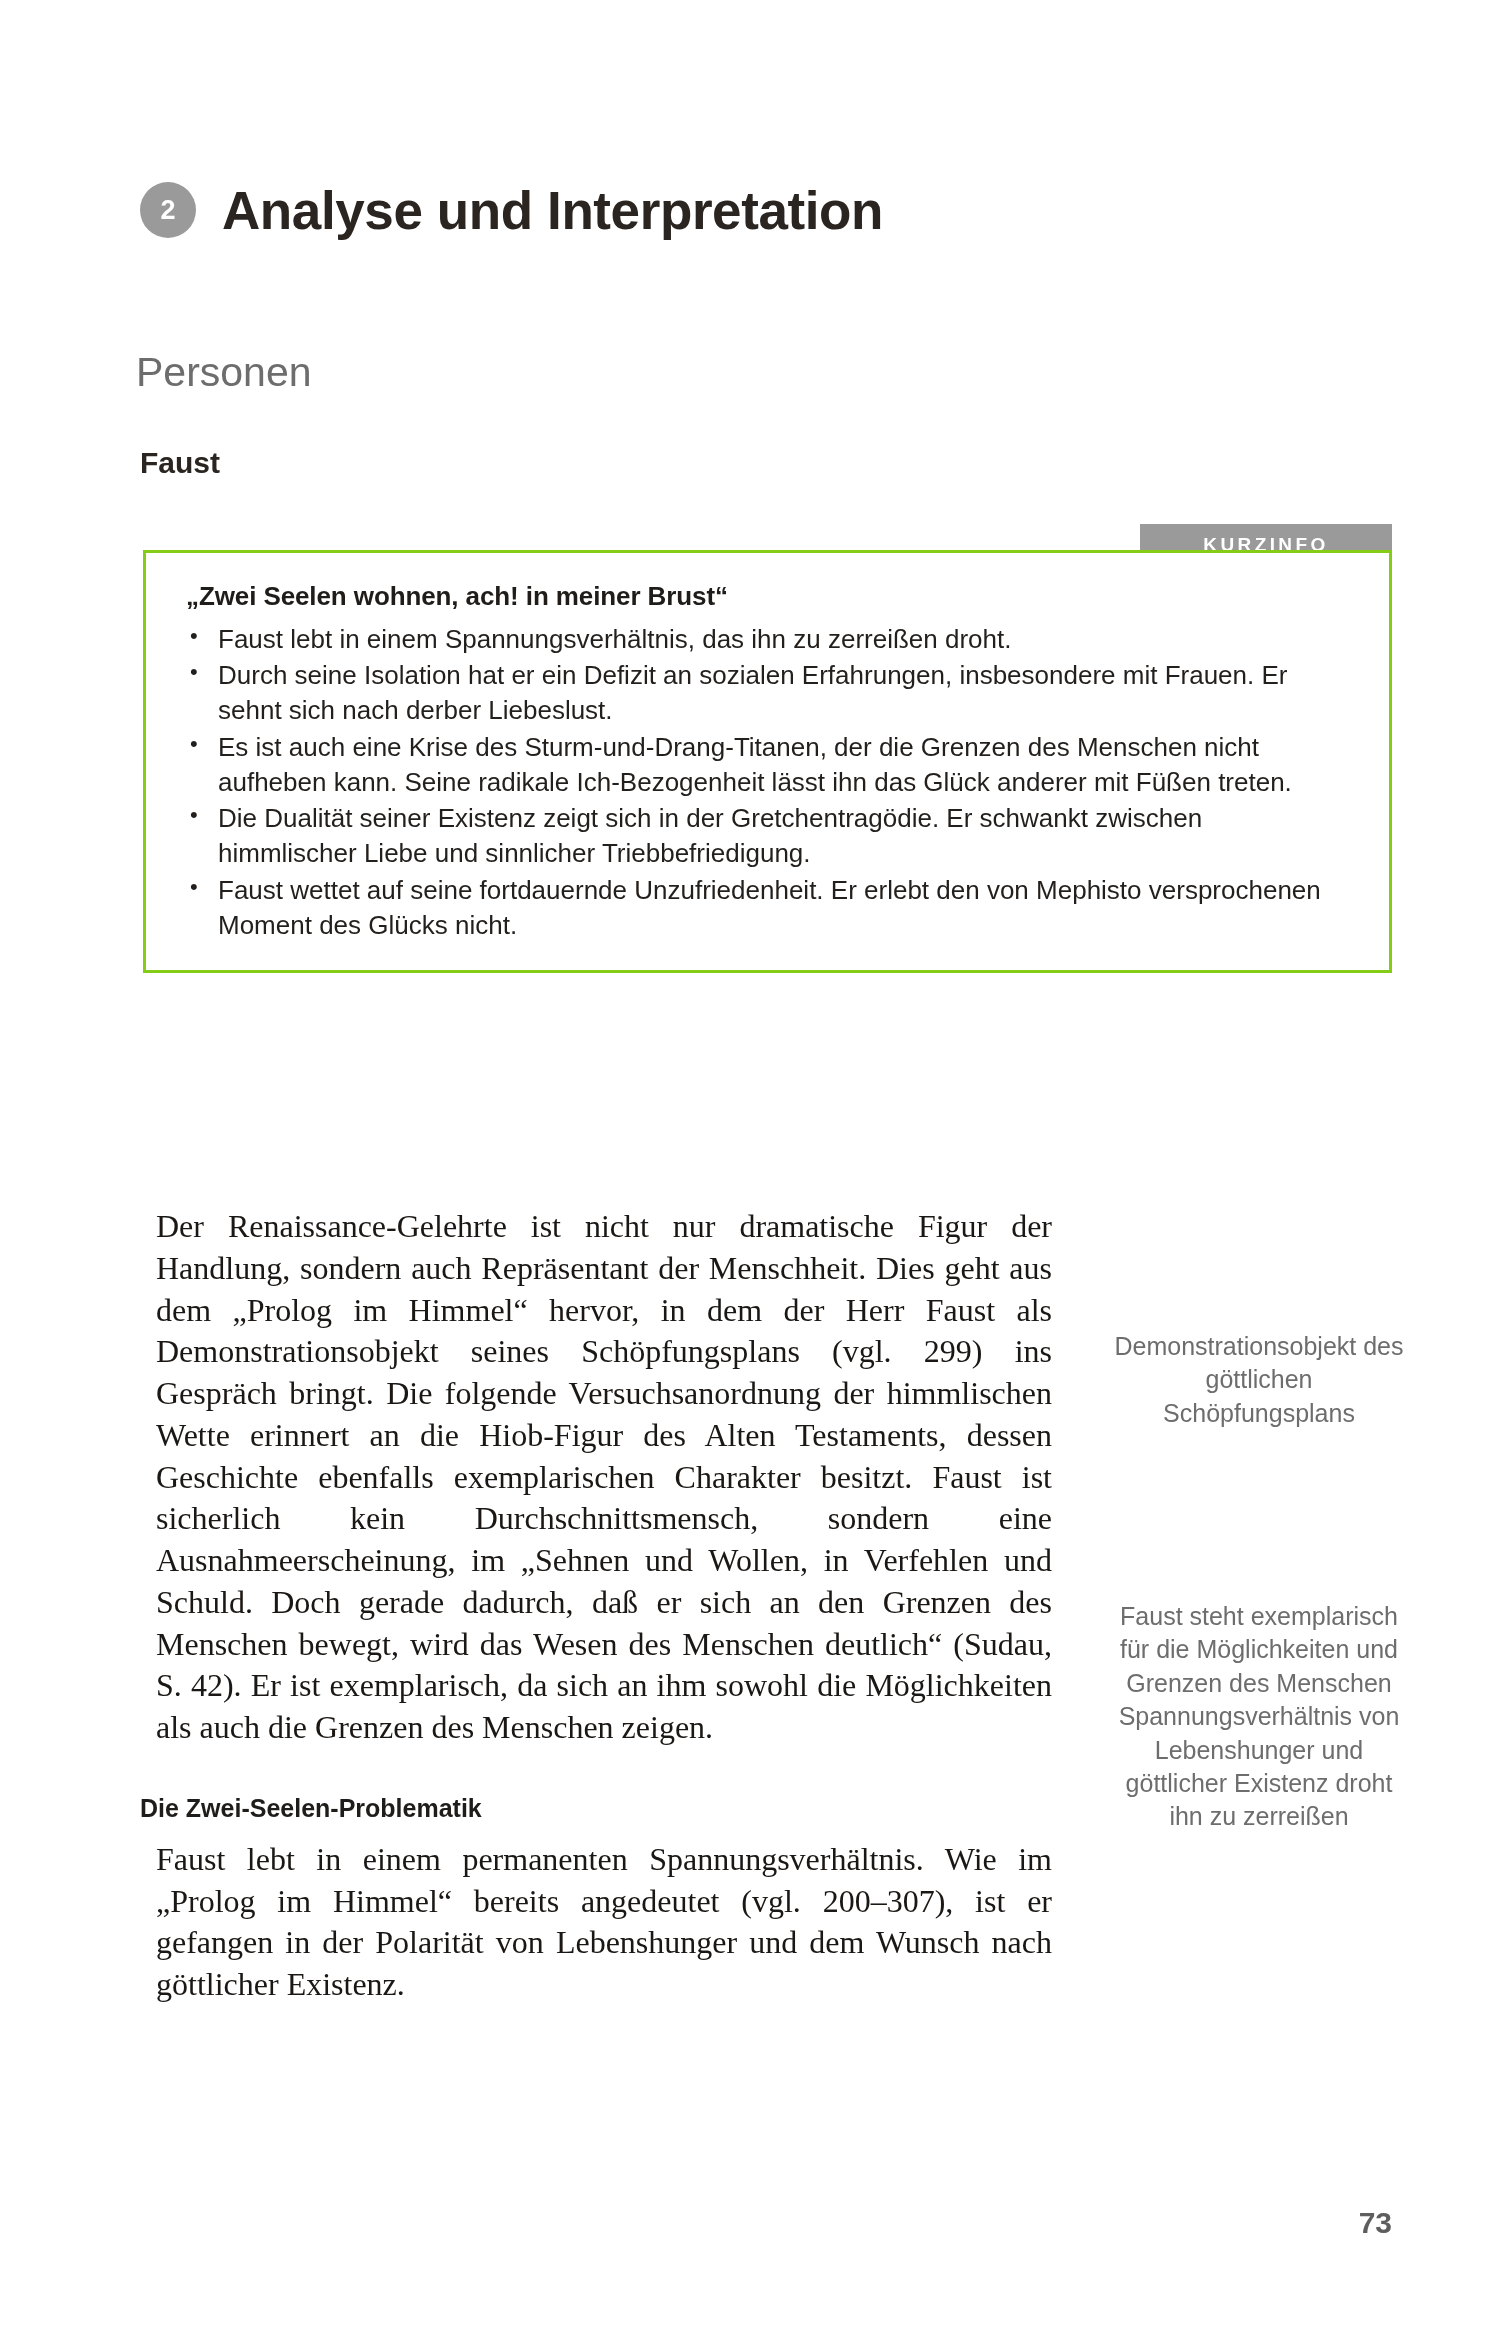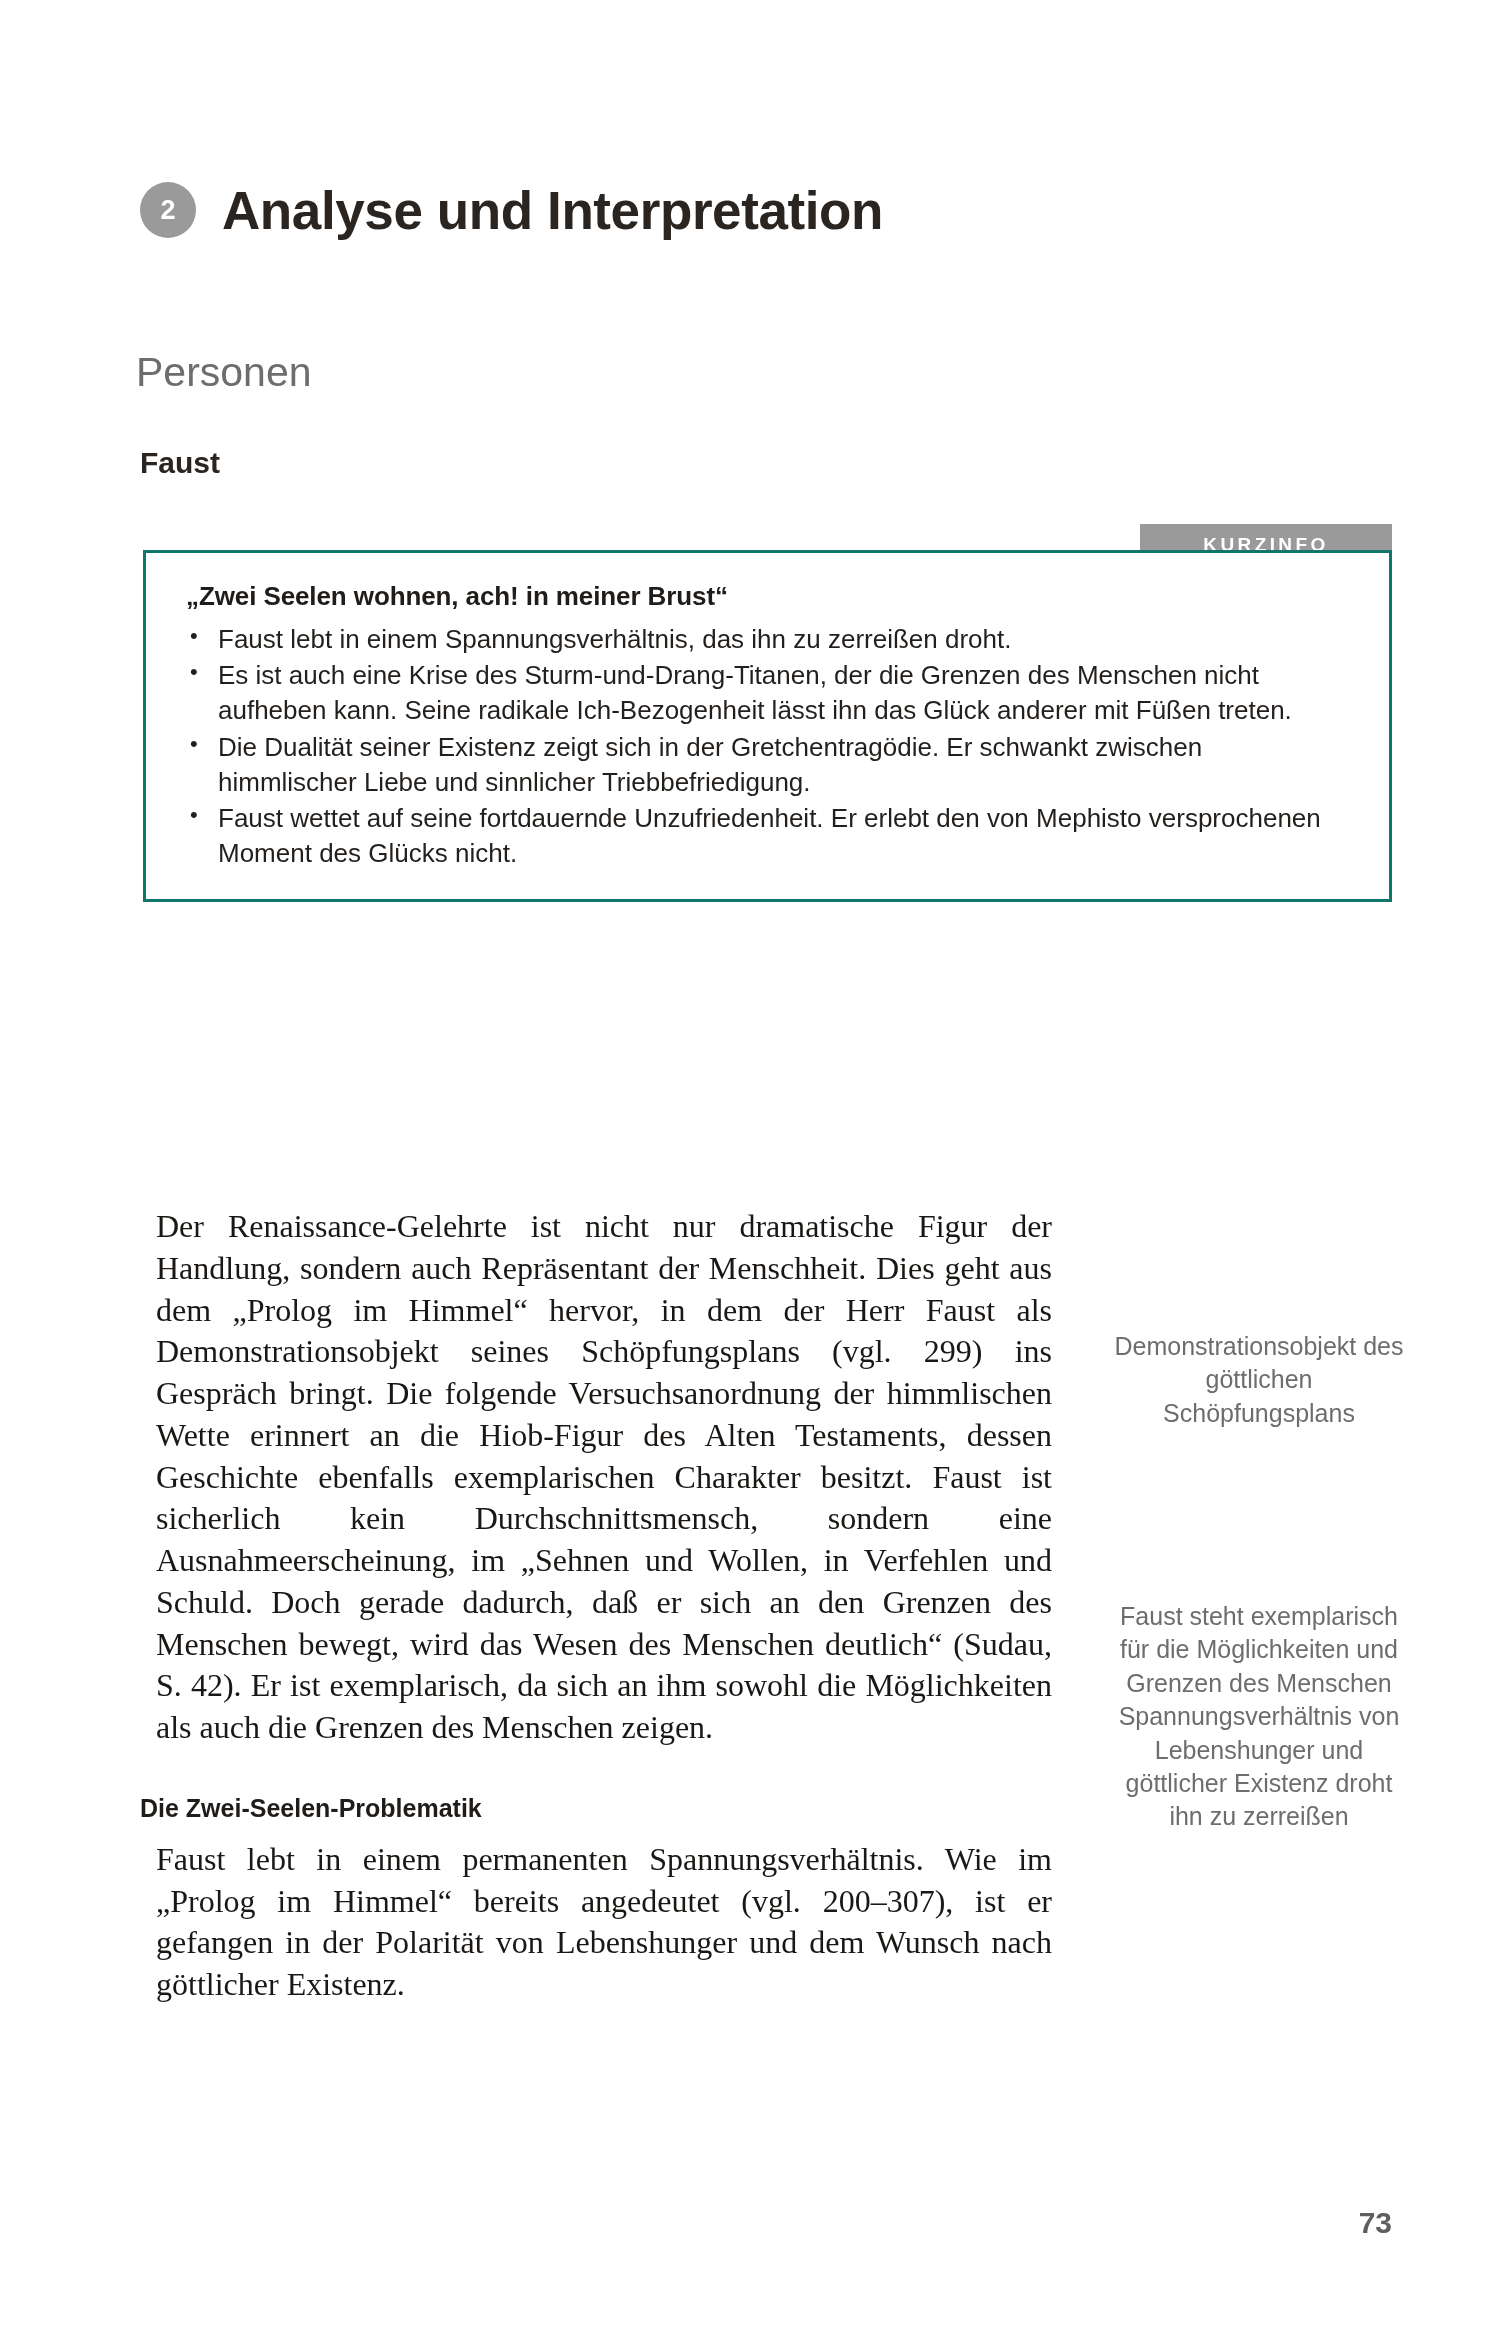--- a/index.html
+++ b/index.html
@@ -96,21 +96,21 @@
     margin-top: 16px;
   }
 
   
   .info-box {
     position: absolute;
     left: 143px;
     top: 550px;
     width: 1249px;
     box-sizing: border-box;
-    border: 3px solid #0f766e;
+    border: 3px solid #84cc16;
     background: #ffffff;
     padding: 28px 34px 26px 34px;
   }
   .info-box-title {
     font-size: 26px;
     font-weight: bold;
     color: #1f1c19;
     margin: 0 0 10px 6px;
     letter-spacing: -0.1px;
   }
@@ -198,20 +198,21 @@
   <div class="section-title">Personen</div>
 
   <div class="subsection-title">Faust</div>
 
   <div class="kurzinfo-tab">KURZINFO</div>
 
   <div class="info-box">
     <div class="info-box-title">„Zwei Seelen wohnen, ach! in meiner Brust“</div>
     <ul class="info-list">
       <li>Faust lebt in einem Spannungsverhältnis, das ihn zu zerreißen droht.</li>
+      <li>Durch seine Isolation hat er ein Defizit an sozialen Erfahrungen, insbesondere mit Frauen. Er sehnt sich nach derber Liebeslust.</li>
       <li>Es ist auch eine Krise des Sturm-und-Drang-Titanen, der die Grenzen des Menschen nicht aufheben kann. Seine radikale Ich-Bezogenheit lässt ihn das Glück anderer mit Füßen treten.</li>
       <li>Die Dualität seiner Existenz zeigt sich in der Gretchentragödie. Er schwankt zwischen himmlischer Liebe und sinnlicher Triebbefriedigung.</li>
       <li>Faust wettet auf seine fortdauernde Unzufriedenheit. Er erlebt den von Mephisto versprochenen Moment des Glücks nicht.</li>
     </ul>
   </div>
 
   <div class="body-col">
     <p class="body-p">Der Renaissance-Gelehrte ist nicht nur dramatische Figur der Handlung, sondern auch Repräsentant der Menschheit. Dies geht aus dem „Prolog im Himmel“ hervor, in dem der Herr Faust als Demonstrationsobjekt seines Schöpfungsplans (vgl. 299) ins Gespräch bringt. Die folgende Versuchsanordnung der himmlischen Wette erinnert an die Hiob-Figur des Alten Testaments, dessen Geschichte ebenfalls exemplarischen Charakter besitzt. Faust ist sicherlich kein Durchschnittsmensch, sondern eine Ausnahmeerscheinung, im „Sehnen und Wollen, in Verfehlen und Schuld. Doch gerade dadurch, daß er sich an den Grenzen des Menschen bewegt, wird das Wesen des Menschen deutlich“ (Sudau, S. 42). Er ist exemplarisch, da sich an ihm sowohl die Möglichkeiten als auch die Grenzen des Menschen zeigen.</p>
     <h3 class="body-sub">Die Zwei-Seelen-Problematik</h3>
     <p class="body-p">Faust lebt in einem permanenten Spannungsverhältnis. Wie im „Prolog im Himmel“ bereits angedeutet (vgl. 200–307), ist er gefangen in der Polarität von Lebenshunger und dem Wunsch nach göttlicher Existenz.</p>

